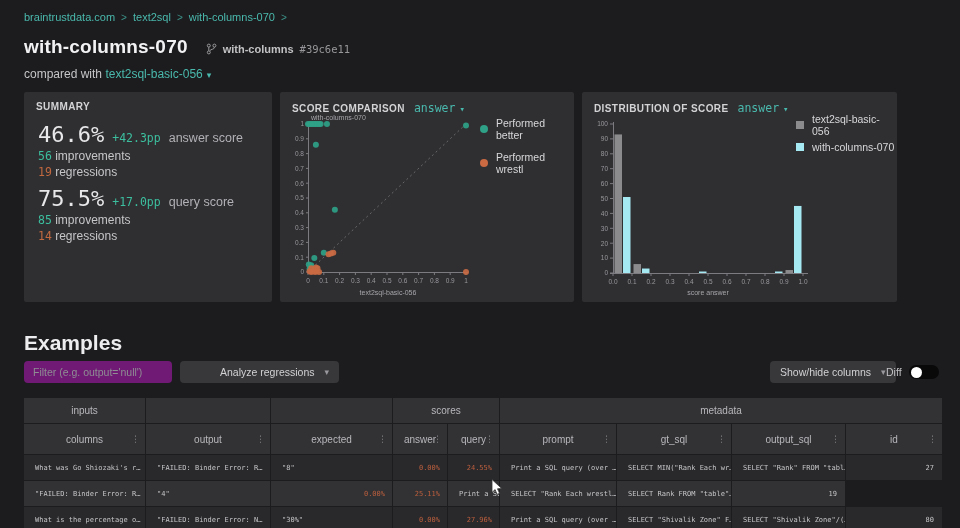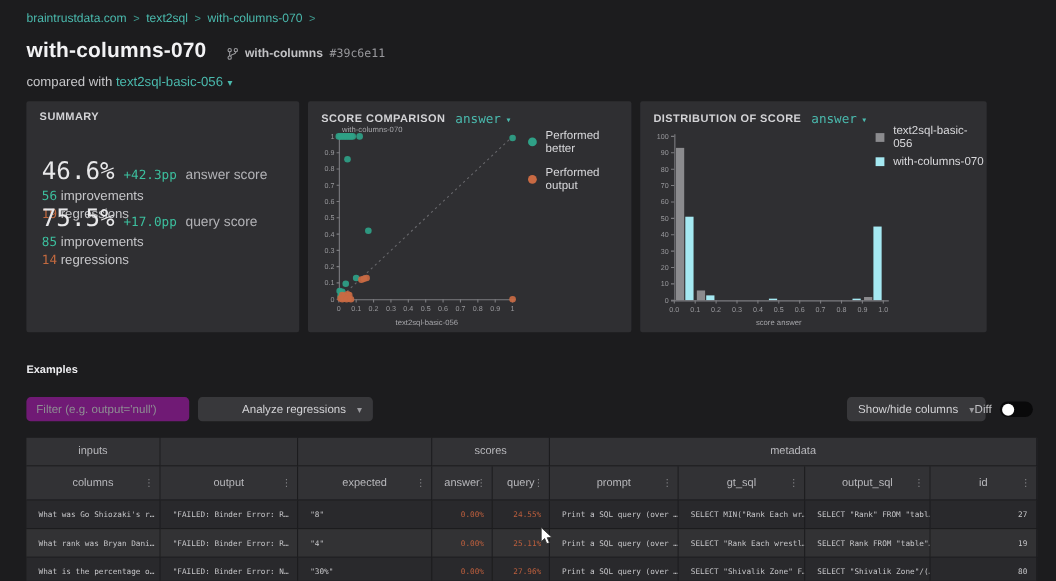--- a/index.html
+++ b/index.html
@@ -38,21 +38,21 @@
   .metric .m-line  { font-size:12px; color:#c6c6c9; margin-top:2px; line-height:14px; }
   .metric .num { font-family:"DejaVu Sans Mono",monospace; font-size:11.5px; }
   .num.good { color:#3cbf9e; } .num.bad { color:#c2693f; }
 
   .plot-legend { position:absolute; display:flex; flex-direction:column; gap:20px; }
   .legend-item { display:flex; align-items:center; gap:8px; font-size:10.5px; color:#d8d8db; height:14px;}
   .legend-swatch { width:8px; height:8px; flex:none; }
   .legend-swatch.dot { border-radius:50%; }
 
   
-  .examples-title { position:absolute; left:24px; top:331px; font-size:10px; font-weight:bold; color:#ededf0; }
+  .examples-title { position:absolute; left:24px; top:331px; font-size:21px; font-weight:bold; color:#ededf0; }
   .filter-input { position:absolute; left:24px; top:361px; width:148px; height:22px; background:#701a75; border:none; border-radius:4px; padding:0 9px; font-size:10.5px; color:#ddd; font-family:"Liberation Sans",sans-serif; }
   .filter-input::placeholder { color:#8e8e93; }
   .btn { position:absolute; top:361px; height:22px; background:#38383b; border-radius:4px; display:flex; align-items:center; gap:6px; padding:0 10px; font-size:10.5px; color:#d2d2d5; cursor:pointer; }
   #btn-analyze { left:180px;padding-left:40px; }
   #btn-columns { left:770px; }
   .diff-label { position:absolute; left:886px; top:366px; font-size:10.5px; color:#c2c2c5; }
   .toggle { position:absolute; left:909px; top:365px; width:30px; height:14px; background:#09090a; border-radius:7px; cursor:pointer; }
   .toggle .knob { position:absolute; left:2px; top:1.5px; width:11px; height:11px; background:#fff; border-radius:50%; }
 
   
@@ -99,21 +99,21 @@
 <div class="compared-row">
   <span>compared with</span>
   <span class="compared-link">text2sql-basic-056</span><span class="caret teal">▾</span>
 </div>
 
 <div class="panel" id="panel-summary">
   <div class="panel-title-row">
     <span class="panel-title">SUMMARY</span>
   </div>
   <div id="summary-metrics">
-      <div class="metric" style="top: 30px; margin-top: 22px;">
+      <div class="metric" style="top: 30px;">
         <div class="line1">
           <span class="m-value">46.6%</span>
           <span class="m-delta">+42.3pp</span>
           <span class="m-label">answer score</span>
         </div>
         <div class="m-line"><span class="num good">56</span> improvements</div>
         <div class="m-line"><span class="num bad">19</span> regressions</div>
       </div>
       <div class="metric" style="top: 94px;">
         <div class="line1">
@@ -217,21 +217,21 @@
       <circle cx="36.69" cy="157.26" r="3" fill="#c96a43" fill-opacity="0.92"></circle>
       <circle cx="39.06" cy="158" r="3" fill="#c96a43" fill-opacity="0.92"></circle>
     </svg>
   <div class="plot-legend" style="left:200px; top:30px;" id="scatter-legend">
       <div class="legend-item">
         <span class="legend-swatch dot" style="background: rgb(47, 161, 135);"></span>
         <span>Performed better</span>
       </div>
       <div class="legend-item">
         <span class="legend-swatch dot" style="background: rgb(201, 106, 67);"></span>
-        <span>Performed output</span>
+        <span>Performed wrestl</span>
       </div>
     </div>
 </div>
 
 <div class="panel" id="panel-dist">
   <div class="panel-title-row">
     <span class="panel-title">DISTRIBUTION OF SCORE</span>
     <span class="panel-dd"><span>answer</span><span class="caret teal">▾</span></span>
   </div>
   <svg id="dist-svg" width="315" height="188" style="position:absolute;left:0;top:22px;">
@@ -370,21 +370,20 @@
         <div class="td">"FAILED: Binder Error: R…</div>
         <div class="td">"8"</div>
         <div class="td score">0.00%</div>
         <div class="td score">24.55%</div>
         <div class="td">Print a SQL query (over …</div>
         <div class="td">SELECT MIN("Rank Each wr…</div>
         <div class="td">SELECT "Rank" FROM "tabl…</div>
         <div class="td right">27</div>
       </div>
       <div class="trow c-cols drow">
-        <div class="td">What rank was Bryan Dani…</div>
         <div class="td">"FAILED: Binder Error: R…</div>
         <div class="td">"4"</div>
         <div class="td score">0.00%</div>
         <div class="td score">25.11%</div>
         <div class="td">Print a SQL query (over …</div>
         <div class="td">SELECT "Rank Each wrestl…</div>
         <div class="td">SELECT Rank FROM "table"…</div>
         <div class="td right">19</div>
       </div>
       <div class="trow c-cols drow">

